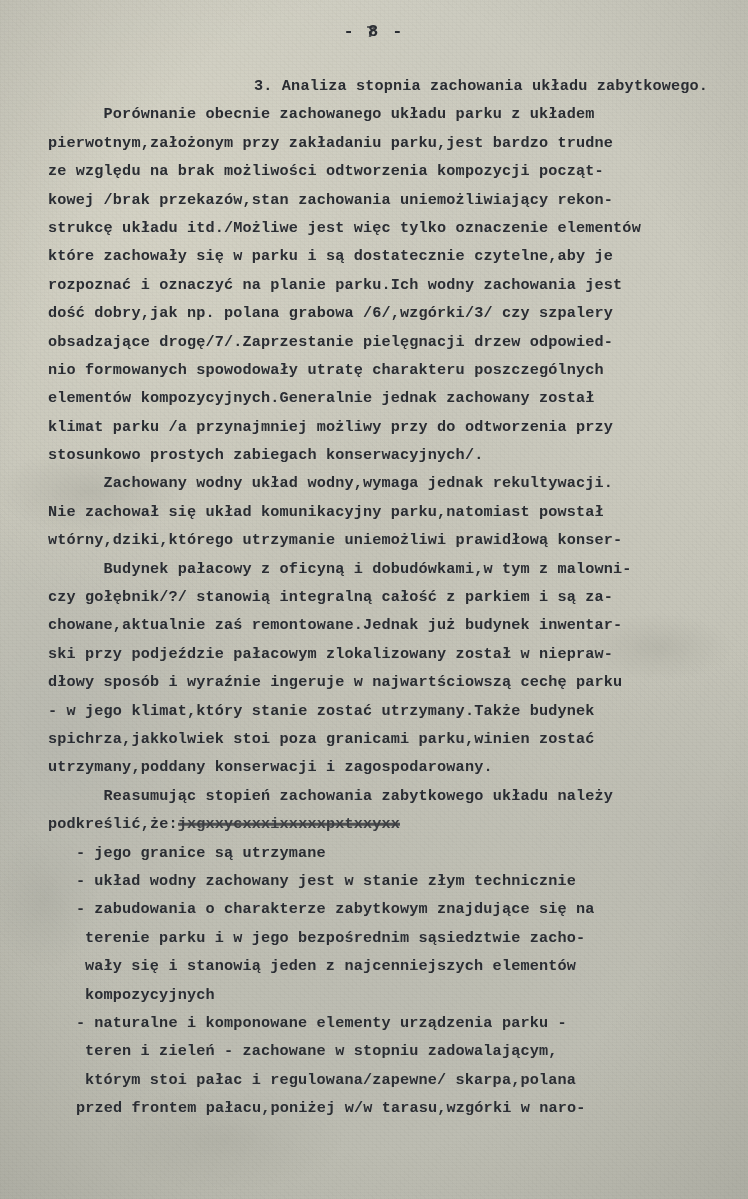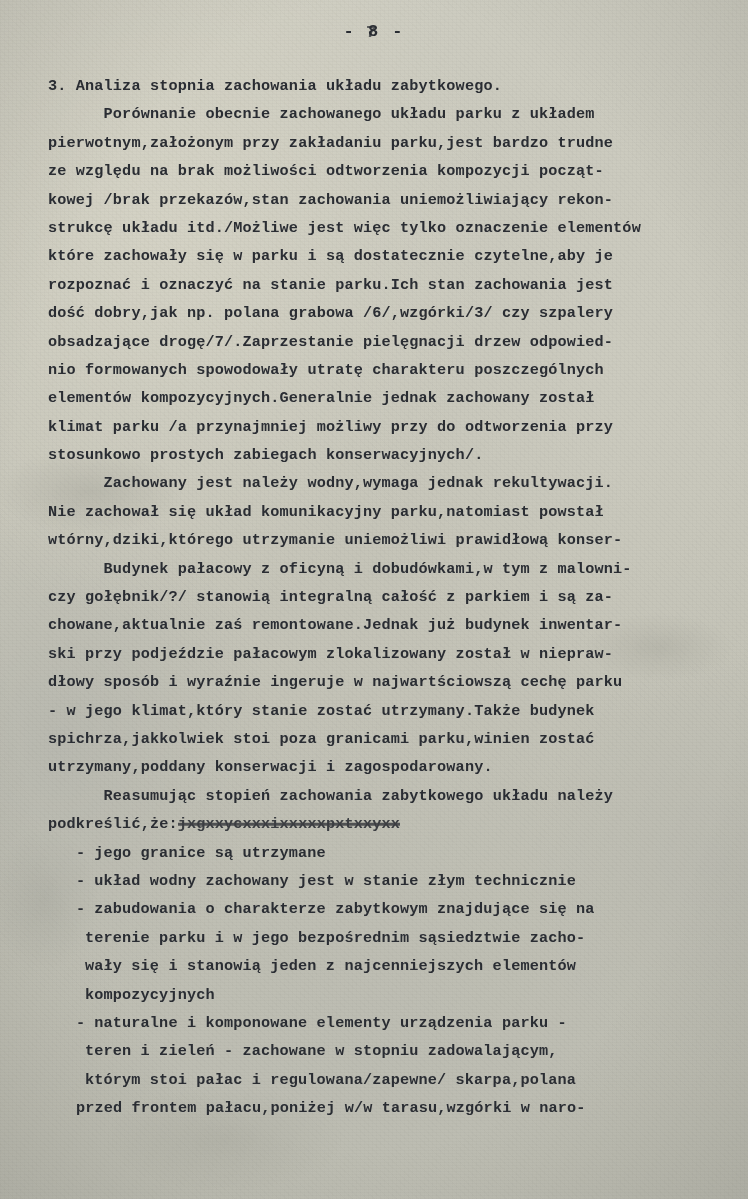--- a/index.html
+++ b/index.html
@@ -91,21 +91,21 @@
     width: 660px;
     font-size: 15.2px;
     line-height: 28.4px;
     letter-spacing: 0.15px;
   }
 
   .line {
     white-space: pre;
     height: 28.4px;
   }
-  .ind-head { padding-left: 0; }
+  .ind-head { padding-left: 0; text-align: right; }
 
   
   .strikeout {
     position: relative;
     display: inline-block;
     opacity: 0.88;
   }
   .strikeout::after {
     content: "";
     position: absolute;
@@ -139,31 +139,31 @@
 
     <div class="line ind-head">3. Analiza stopnia zachowania układu zabytkowego.</div>
 
     <div>
       <div class="line">      Porównanie obecnie zachowanego układu parku z układem</div>
       <div class="line">pierwotnym,założonym przy zakładaniu parku,jest bardzo trudne</div>
       <div class="line">ze względu na brak możliwości odtworzenia kompozycji począt-</div>
       <div class="line">kowej /brak przekazów,stan zachowania uniemożliwiający rekon-</div>
       <div class="line">strukcę układu itd./Możliwe jest więc tylko oznaczenie elementów</div>
       <div class="line">które zachowały się w parku i są dostatecznie czytelne,aby je</div>
-      <div class="line">rozpoznać i oznaczyć na stanie parku.Ich stan zachowania jest</div>
+      <div class="line">rozpoznać i oznaczyć na planie parku.Ich wodny zachowania jest</div>
       <div class="line">dość dobry,jak np. polana grabowa /6/,wzgórki/3/ czy szpalery</div>
       <div class="line">obsadzające drogę/7/.Zaprzestanie pielęgnacji drzew odpowied-</div>
       <div class="line">nio formowanych spowodowały utratę charakteru poszczególnych</div>
       <div class="line">elementów kompozycyjnych.Generalnie jednak zachowany został</div>
       <div class="line">klimat parku /a przynajmniej możliwy przy do odtworzenia przy</div>
       <div class="line">stosunkowo prostych zabiegach konserwacyjnych/.</div>
     </div>
 
     <div>
-      <div class="line">      Zachowany jest należy wodny,wymaga jednak rekultywacji.</div>
+      <div class="line">      Zachowany wodny układ wodny,wymaga jednak rekultywacji.</div>
       <div class="line">Nie zachował się układ komunikacyjny parku,natomiast powstał</div>
       <div class="line">wtórny,dziki,którego utrzymanie uniemożliwi prawidłową konser-</div>
     </div>
 
     <div>
       <div class="line">      Budynek pałacowy z oficyną i dobudówkami,w tym z malowni-</div>
       <div class="line">czy gołębnik/?/ stanowią integralną całość z parkiem i są za-</div>
       <div class="line">chowane,aktualnie zaś remontowane.Jednak już budynek inwentar-</div>
       <div class="line">ski przy podjeździe pałacowym zlokalizowany został w niepraw-</div>
       <div class="line">dłowy sposób i wyraźnie ingeruje w najwartściowszą cechę parku</div>

